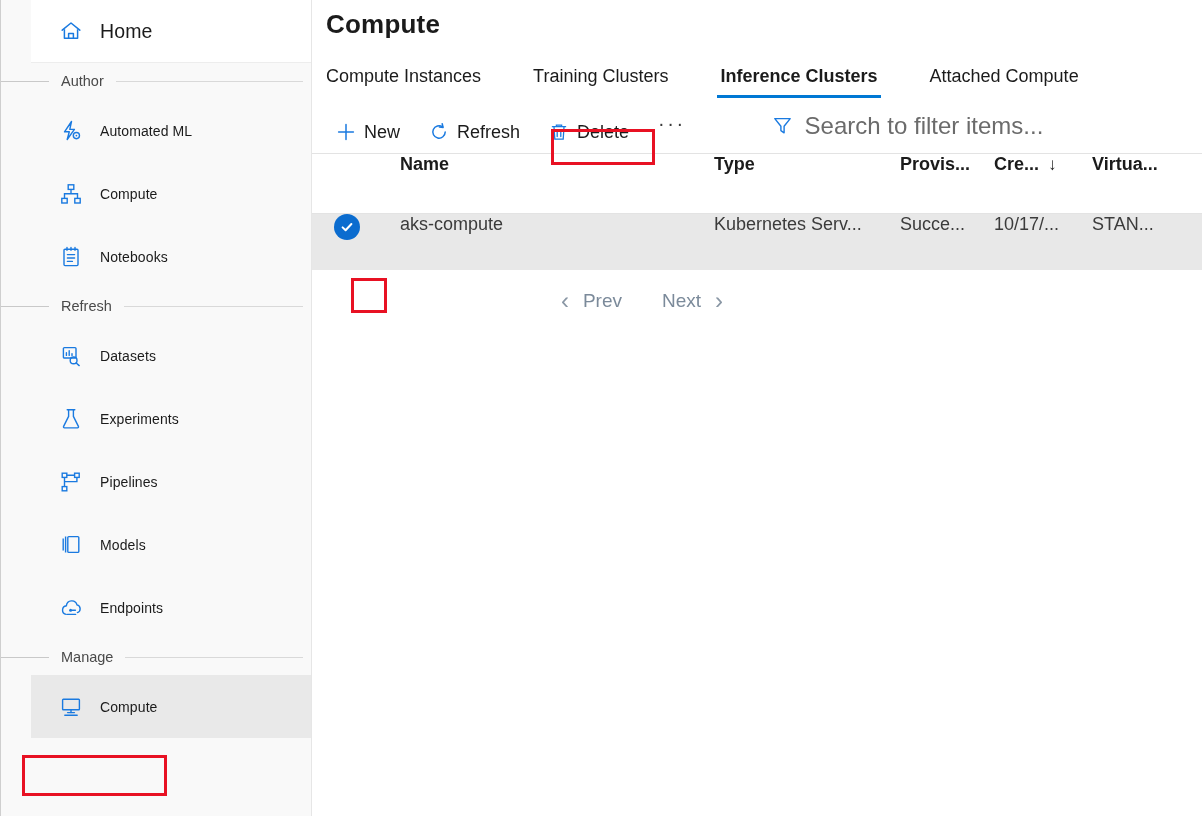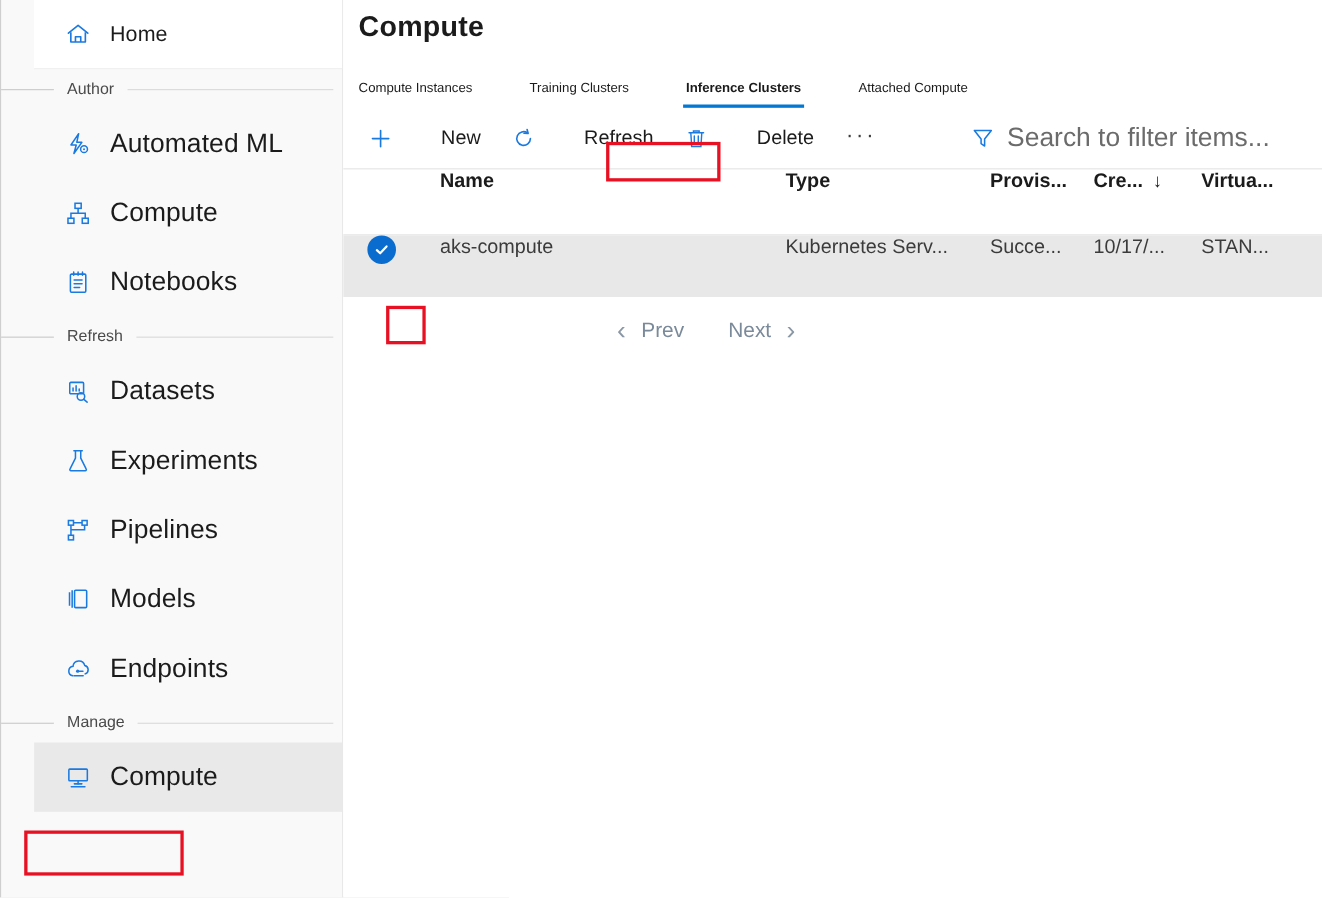--- a/index.html
+++ b/index.html
@@ -42,21 +42,21 @@
 
   .nav-item {
     height: 63px;
     display: flex;
     align-items: center;
     padding-left: 27px;
     cursor: default;
     margin-left: 30px;
   }
   .nav-item .nav-label {
-    font-size: 24px;
+    font-size: 14px;
     color: #1b1b1b;
     letter-spacing: .1px;
   }
   .home-row .nav-label {
     font-size: 19.5px;
     color: #1b1b1b;
   }
   .nav-icon {
     width: 26px;
     height: 26px;
@@ -144,21 +144,21 @@
 
   
   #tabs {
     display: flex;
     align-items: flex-end;
     padding-left: 14px;
     margin-top: 16px;
     height: 42px;
   }
   .tab {
-    font-size: 12px;
+    font-size: 18px;
     color: #1b1b1b;
     padding: 0 0 11px 0;
     margin-right: 52px;
     position: relative;
     cursor: pointer;
     white-space: nowrap;
   }
   .tab.active {
     font-weight: bold;
   }
@@ -175,27 +175,26 @@
   #toolbar {
     display: flex;
     align-items: center;
     height: 56px;
     padding-left: 14px;
     border-bottom: 1px solid #e3e3e3;
     margin-right: 0;
   }
   .tb-btn {
     display: flex;
-    align-items: center;
+    align-items: flex-end;
     height: 34px;
     padding: 0 9px;
     margin-right: 10px;
     cursor: pointer;
     white-space: nowrap;
-    gap: 37px;
   }
   .tb-btn .tb-icon {
     width: 21px; height: 21px;
     margin-right: 8px;
     display: flex; align-items: center; justify-content: center;
     color: #1a7ae0;
     flex: 0 0 21px;
   }
   .tb-btn .tb-label {
     font-size: 18px;

